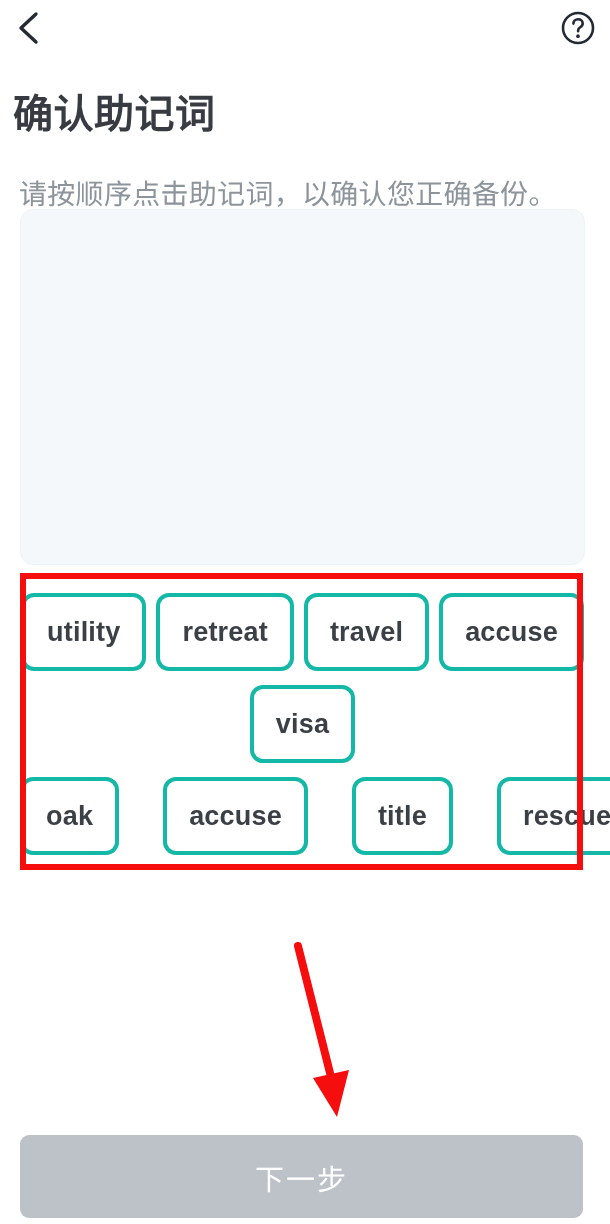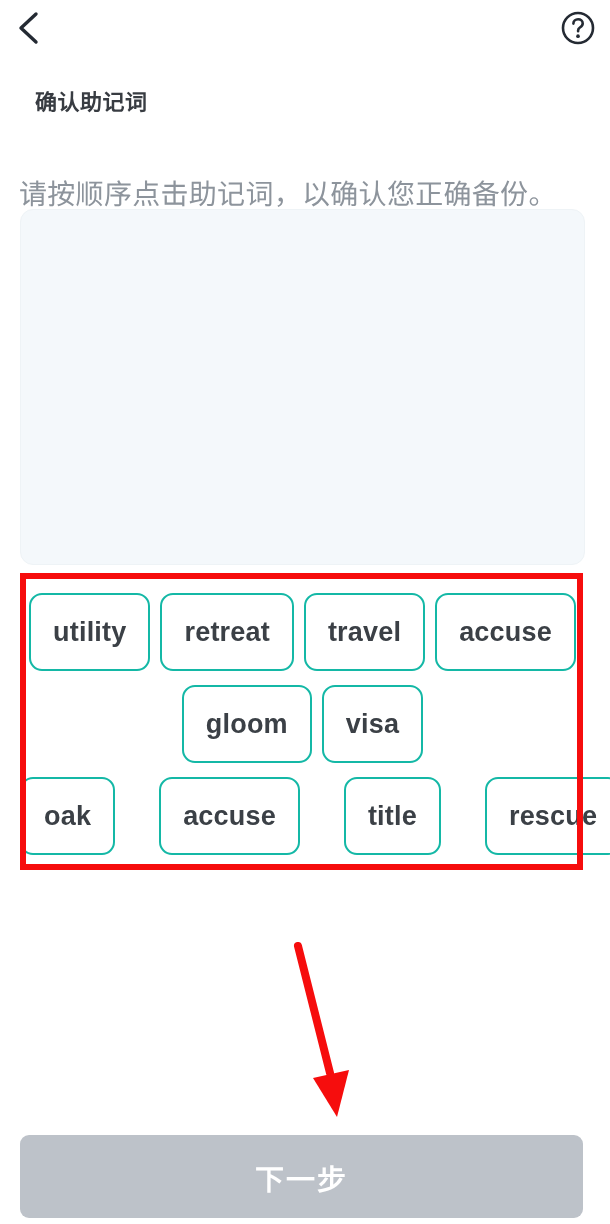--- a/index.html
+++ b/index.html
@@ -40,22 +40,22 @@
     display: flex;
     align-items: center;
     justify-content: center;
     cursor: pointer;
   }
   .help-btn svg { display: block; }
 
   
   .page-title {
     position: absolute;
-    left: 35px; top: 90px;
-    font-size: 22px;
+    left: 13px; top: 90px;
+    font-size: 40px;
     font-weight: bold;
     color: #383c42;
     letter-spacing: 0.5px;
     line-height: 1.2;
     white-space: nowrap;
   }
   .page-subtitle {
     position: absolute;
     left: 19px; top: 134px;
     font-size: 28px;
@@ -101,21 +101,21 @@
   .word-row.left { justify-content: flex-start; gap: 44px; }
 
   .word-chip {
     box-sizing: border-box;
     height: 78px;
     padding: 0 22px;
     display: flex;
     align-items: center;
     justify-content: center;
     background: #ffffff;
-    border: 2px solid #14b8a6;
+    border: 4px solid #14b8a6;
     border-radius: 13px;
     font-size: 27px;
     font-weight: bold;
     color: #3b4046;
     letter-spacing: 0.2px;
     white-space: nowrap;
     cursor: pointer;
     user-select: none;
   }
 
@@ -144,21 +144,21 @@
     width: 563px; height: 83px;
     box-sizing: border-box;
     background: #bdc2c9;
     border: none;
     border-radius: 9px;
     display: flex;
     align-items: center;
     justify-content: center;
     font-family: "Liberation Sans", "DejaVu Sans", sans-serif;
     font-size: 29px;
-    font-weight: bold;
+    font-weight: normal;
     color: #ffffff;
     letter-spacing: 2px;
     cursor: default;
   }
 </style>
 </head>
 <body>
 
 <div class="topbar">
   <div class="back-btn">
@@ -185,21 +185,20 @@
 <div class="drop-panel"></div>
 
 <div class="word-bank">
   <div class="word-row r1 center">
     <div class="word-chip">utility</div>
     <div class="word-chip">retreat</div>
     <div class="word-chip">travel</div>
     <div class="word-chip">accuse</div>
   </div>
   <div class="word-row r2 center">
-    <div class="word-chip">gloom</div>
     <div class="word-chip">visa</div>
   </div>
   <div class="word-row r3 left">
     <div class="word-chip">oak</div>
     <div class="word-chip">accuse</div>
     <div class="word-chip">title</div>
     <div class="word-chip">rescue</div>
   </div>
 </div>
 

